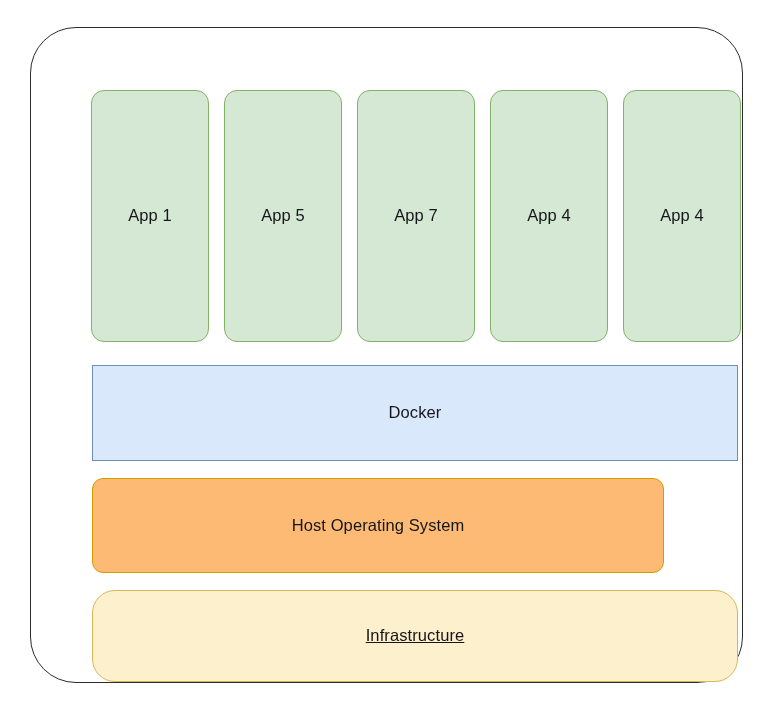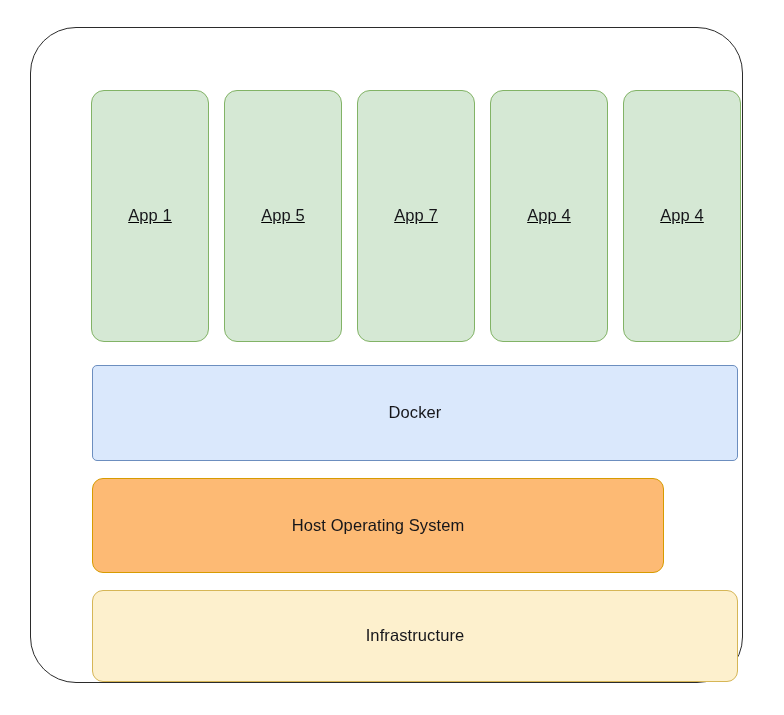--- a/index.html
+++ b/index.html
@@ -52,40 +52,39 @@
 
   
   .apps-row {
     position: absolute;
     left: 60px;
     top: 62px;
     width: 650px;
     height: 252px;
     display: flex;
     justify-content: space-between;
-    text-decoration: underline;
   }
   .app-box {
     position: relative;
     width: 118px;
     height: 252px;
     background: #d5e8d4;
     border: 1.3px solid #82b366;
     border-radius: 13px;
   }
 
   
   .docker-box {
     left: 61px;
     top: 337px;
     width: 646px;
     height: 96px;
     background: #dae8fc;
     border: 1.3px solid #6c8ebf;
-    border-radius: 5px;
+    border-radius: 0;
   }
 
   
   .hostos-box {
     left: 61px;
     top: 450px;
     width: 572px;
     height: 95px;
     background: #fdba74;
     border: 1.4px solid #d79b00;
@@ -93,21 +92,22 @@
   }
 
   
   .infra-box {
     left: 61px;
     top: 562px;
     width: 646px;
     height: 92px;
     background: #fdf0cd;
     border: 1.4px solid #d6b656;
-    border-radius: 11px;
+    border-radius: 23px;
+    text-decoration: underline;
   }
 
   .box-label {
     pointer-events: none;
   }
 </style>
 </head>
 <body>
 
 <div id="diagram-canvas">

